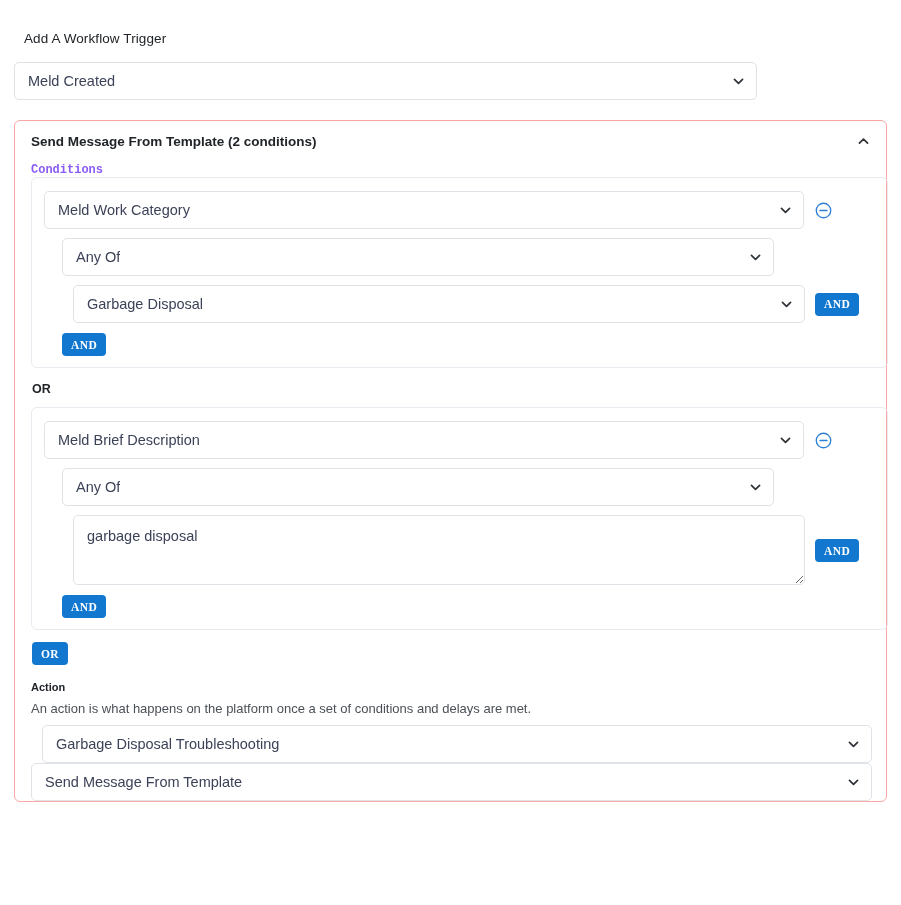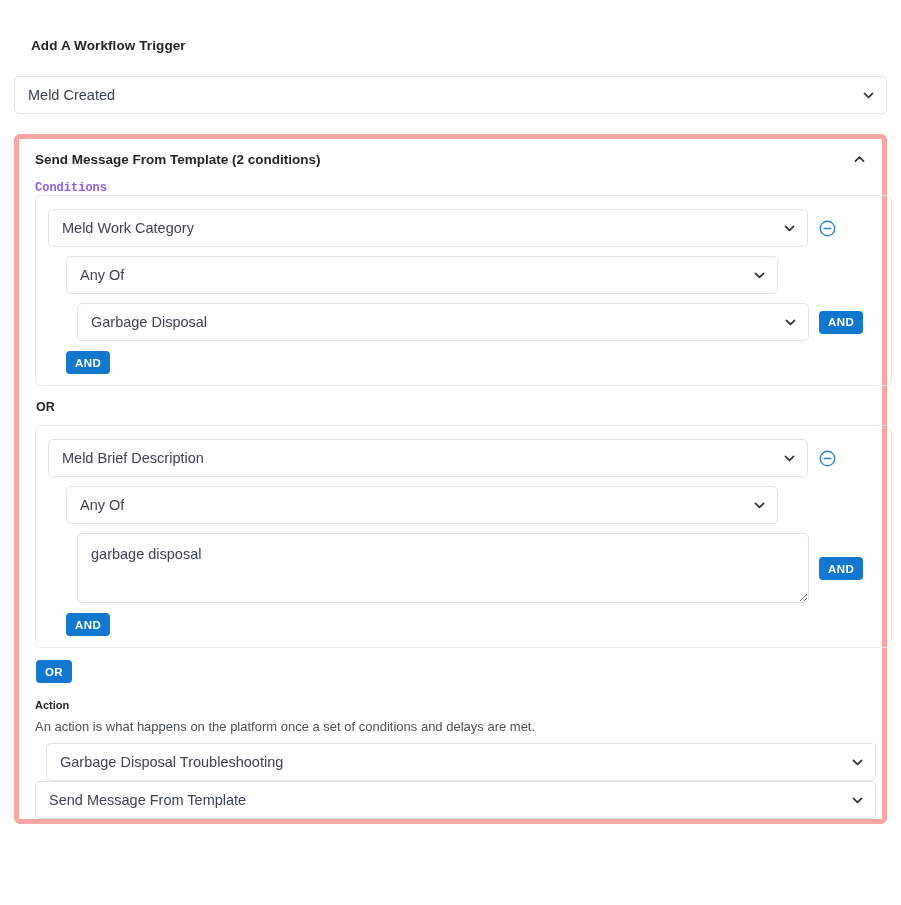--- a/index.html
+++ b/index.html
@@ -16,23 +16,23 @@
     overflow: hidden;
   }
 
   .page {
     padding: 0 14px;
   }
 
   
   .page-title {
     font-size: 13.5px;
-    font-weight: bold;
-    color: #212529;
-    margin: 16px;
+    font-weight: normal;
+    color: #212529;
+    margin: 9px;
     padding: 22px 0 7px 1px;
     letter-spacing: .1px;
   }
 
   
   .select {
     position: relative;
     background: #ffffff;
     border: 1px solid #dfe3e8;
     border-radius: 5px;
@@ -57,26 +57,26 @@
     top: 50%;
     transform: translateY(-50%);
     width: 13px;
     height: 13px;
     display: block;
     color: #2f3337;
   }
   .chev svg { display: block; width: 13px; height: 13px; }
 
   
-  .trigger-select { width: 873px; }
+  .trigger-select { width: 743px; }
 
   
   .card {
     margin-top: 20px;
-    border: 5px solid #fca5a5;
+    border: 1px solid #fca5a5;
     border-radius: 6px;
     background: #ffffff;
     width: 873px;
   }
   .card-header {
     display: flex;
     align-items: center;
     justify-content: space-between;
     padding: 13px 16px 11px 16px;
   }
@@ -148,21 +148,21 @@
     background: #1277ce;
     color: #ffffff;
     font-size: 11.5px;
     font-weight: bold;
     letter-spacing: .4px;
     border: none;
     border-radius: 4px;
     padding: 0 9px;
     height: 23px;
     cursor: pointer;
-    font-family: Liberation Sans, sans-serif;
+    font-family: Liberation Serif, serif;
   }
   .pill-and-inline { flex: 0 0 auto; }
 
   .group-and {
     margin-top: 10px;
     margin-left: 18px;
   }
 
   
   .textarea-box {

